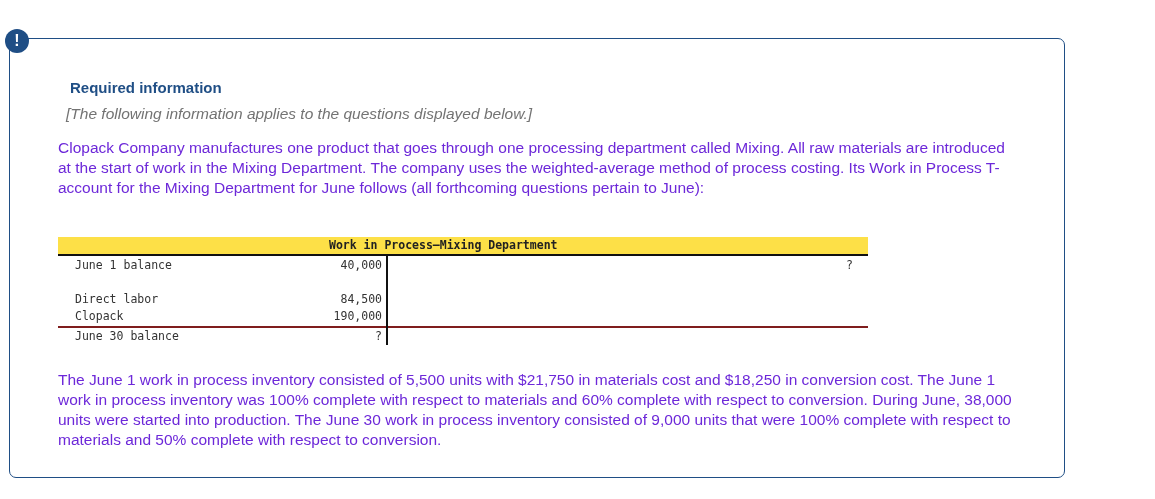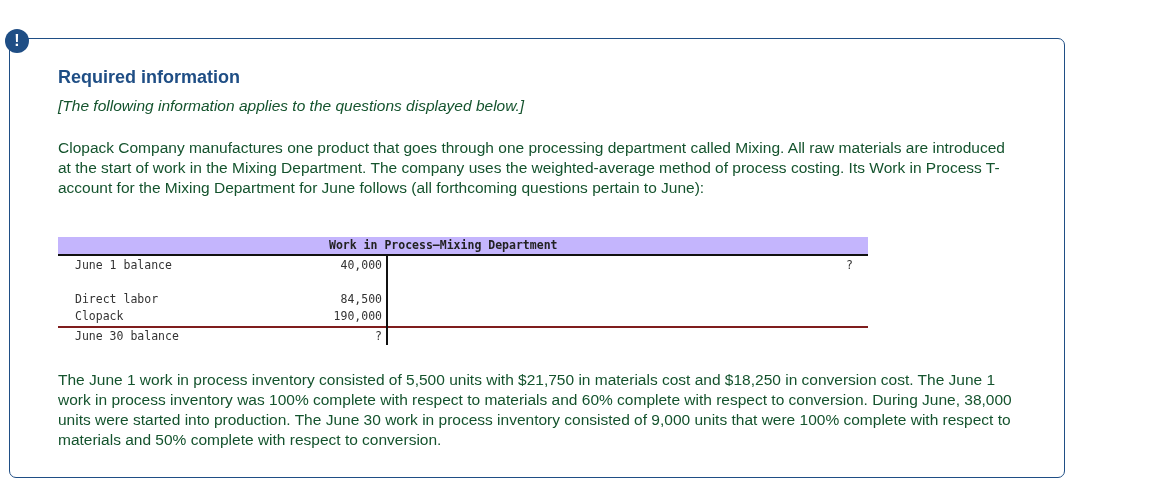--- a/index.html
+++ b/index.html
@@ -3,31 +3,31 @@
   <meta charset="utf-8">
   <style>
     html, body { margin: 0; padding: 0; background: #ffffff; }
     body { width: 1155px; height: 499px; position: relative; overflow: hidden;
            font-family: "Liberation Sans", sans-serif; color: #333; }
     .panel { position: absolute; left: 9px; top: 38px; width: 1056px; height: 440px;
              border: 1.5px solid #1f4e85; border-radius: 7px; box-sizing: border-box; }
     .alert-badge { position: absolute; left: 5px; top: 29px; width: 24px; height: 24px;
                    border-radius: 50%; background: #1f4e85; color: #fff;
                    font-weight: bold; font-size: 16px; text-align: center; line-height: 24px; z-index: 2; }
-    .title { position: absolute; left: 58px; top: 67px; font-size: 18px; font-weight: bold;
-             color: #1f4e85; margin: 0; }
+    .title { position: absolute; left: 58px; top: 67px; font-size: 15px; font-weight: bold;
+             color: #1f4e85; margin: 12px; }
     .subtitle { position: absolute; left: 58px; top: 97px; font-size: 15.5px; font-style: italic;
-                color: #14532d; margin: 0; }
+                color: #737373; margin: 8px; }
     .para { position: absolute; left: 58px; width: 960px; font-size: 15.5px; line-height: 20px;
-            color: #14532d; margin: 0; }
+            color: #6d28d9; margin: 0; }
     .para1 { top: 138px; }
     .para2 { top: 370px; }
     .taccount { position: absolute; left: 58px; top: 237px; width: 810px;
                 font-family: "DejaVu Sans Mono", "Liberation Mono", monospace; font-size: 11.5px; color: #333; }
-    .t-header { background: #c4b5fd; height: 17px; border-bottom: 2px solid #111;
+    .t-header { background: #fde047; height: 17px; border-bottom: 2px solid #111;
                 position: relative; }
     .t-header span { position: absolute; left: 271px; top: 1px; font-weight: bold; color: #222; }
     .t-body { position: relative; height: 70px; border-bottom: 2px solid #7f1d1d; }
     .t-divider { position: absolute; left: 328px; top: 0; width: 2px; height: 89px; background: #111; }
     .row { position: absolute; left: 0; height: 17px; width: 328px; }
     .row .lbl { position: absolute; left: 17px; }
     .row .amt { position: absolute; right: 4px; }
     .credit { position: absolute; left: 348px; top: 2px; }
     .credit-amt { position: absolute; right: 15px; top: 2px; }
     .t-foot { position: relative; height: 17px; }

